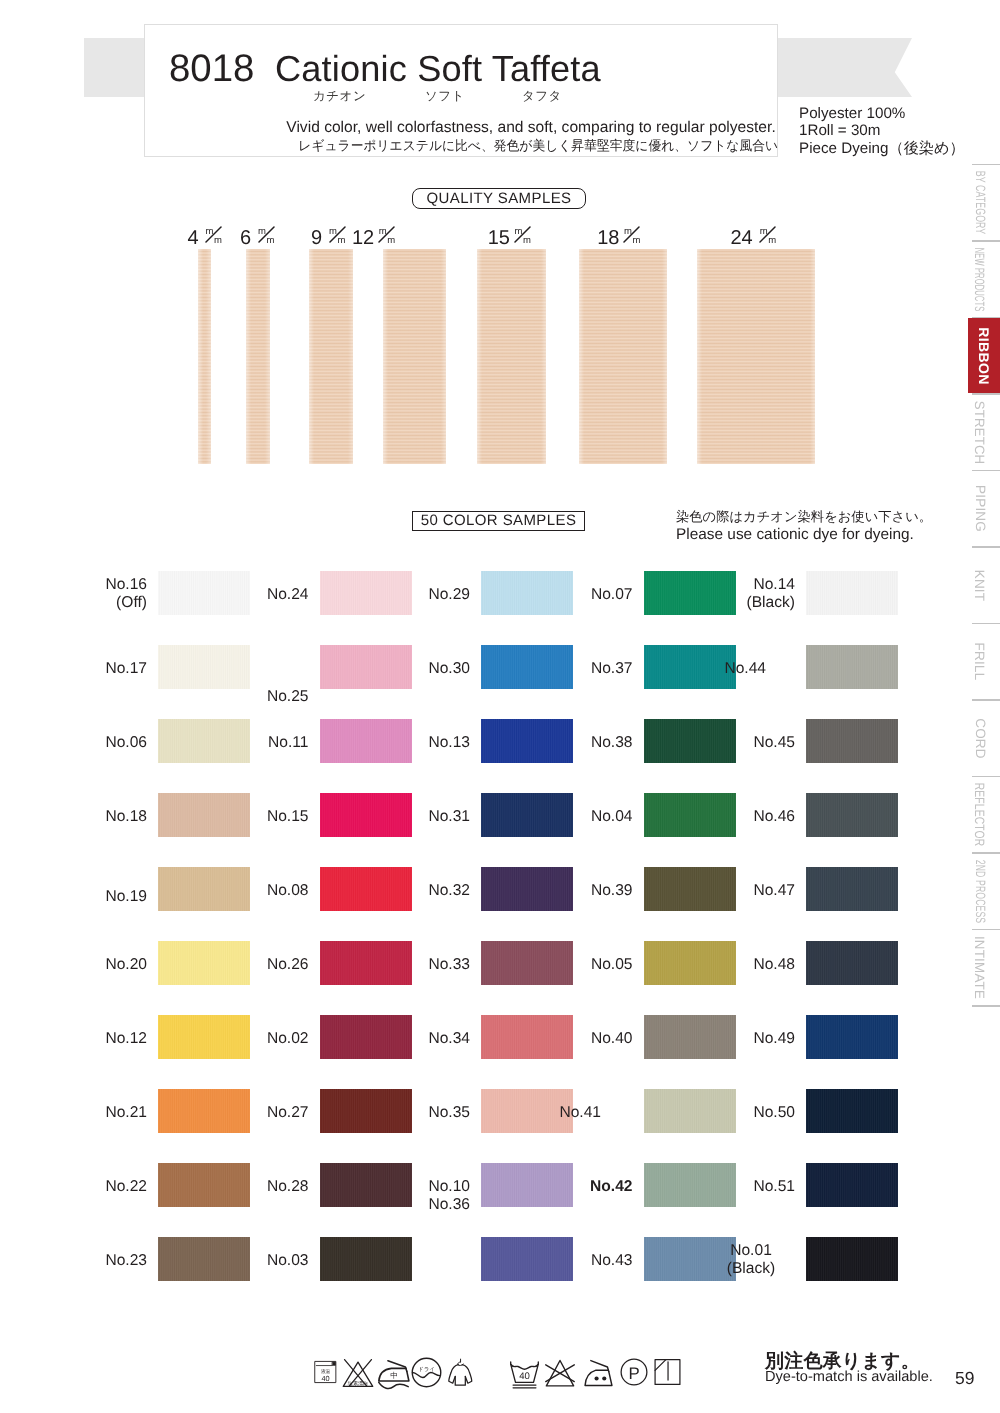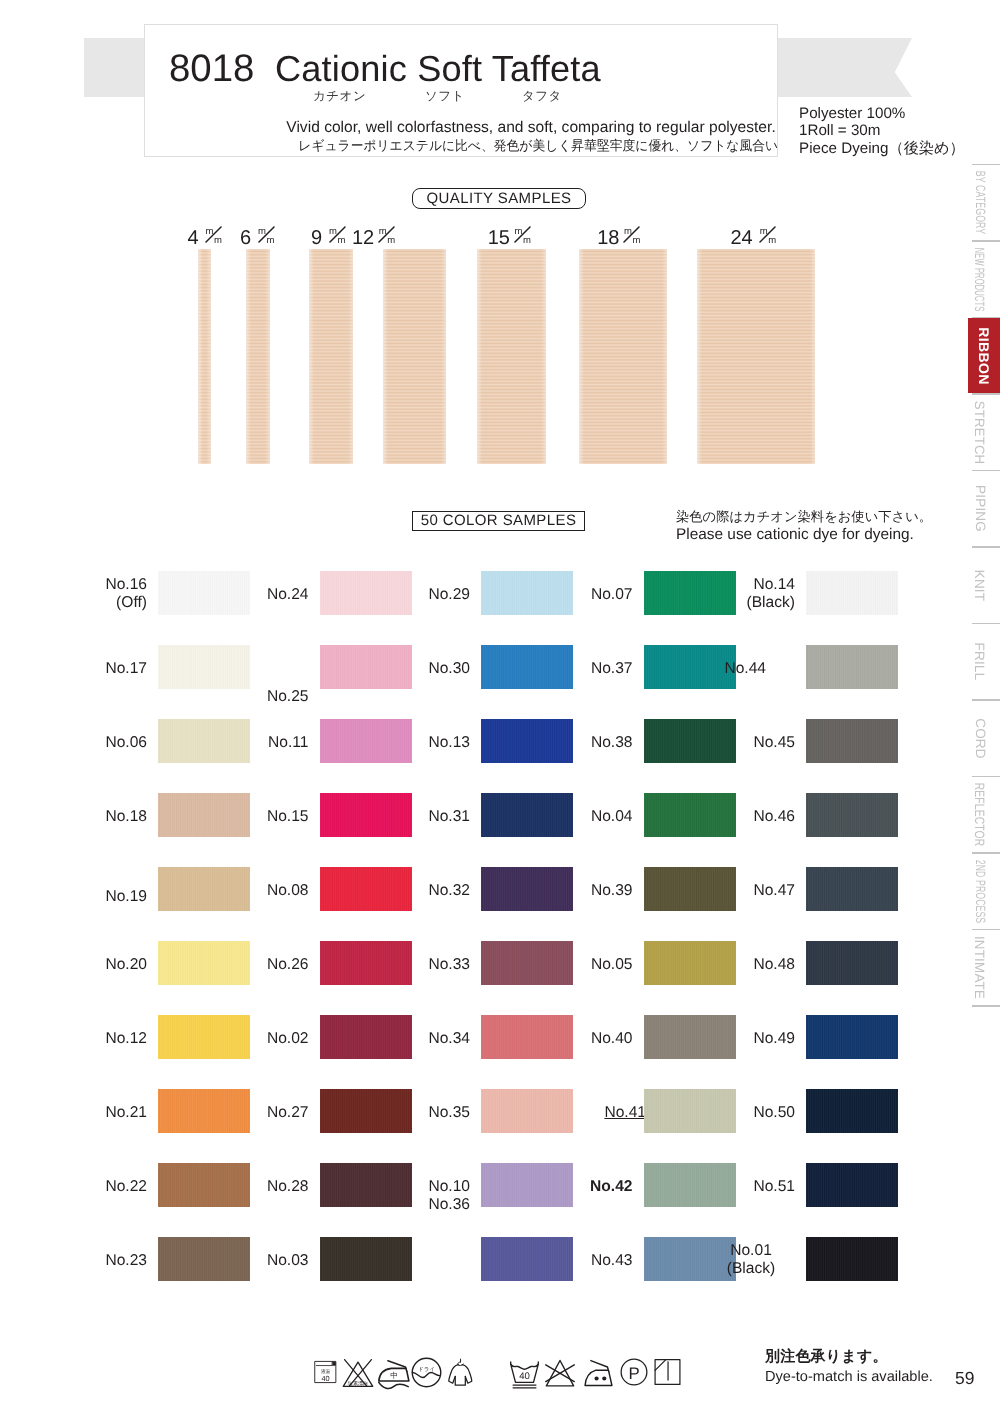--- a/index.html
+++ b/index.html
@@ -59,21 +59,21 @@
      line-height:18px;}
   .cs-sw{position:absolute;width:92px;height:44px;
      background-image:repeating-linear-gradient(to right,
         rgba(255,255,255,0.042) 0, rgba(255,255,255,0.042) 48%,
         rgba(0,0,0,0.020) 52%, rgba(0,0,0,0.020) 100%);
      background-size:1.9px 100%;}
 
   
   #care-row{left:0;top:1352px;width:1000px;height:42px;}
   .care{position:absolute;top:0;}
-  #foot-ja{left:765px;top:1348px;font-size:15px;font-weight:bold;color:#231f20;letter-spacing:.2px;}
+  #foot-ja{left:765px;top:1348px;font-size:19px;font-weight:bold;color:#231f20;letter-spacing:.2px;}
   #foot-en{left:765px;top:1369px;font-size:14.6px;color:#231f20;}
   #page-no{left:955px;top:1368px;font-size:17.5px;color:#231f20;}
 
   
   #sidebar{left:960px;top:160px;width:40px;height:860px;}
   .sb-item{position:absolute;left:0;width:40px;}
   .sb-line{position:absolute;left:11.5px;width:28.5px;height:1.5px;background:#c3c3c3;}
   .sb-txt{position:absolute;left:0;top:0;width:100%;height:100%;
      display:flex;align-items:center;justify-content:center;overflow:hidden;}
   .sb-txt span{display:block;white-space:nowrap;font-size:13.5px;
@@ -281,21 +281,21 @@
       </div>
       <div class="cs-sw" style="left: 643.5px; top: 867px; background-color: rgb(88, 82, 53);"></div>
       <div class="cs-label" style="left: 544.5px; width: 88px; top: 956px;">
         <div>No.05</div>
       </div>
       <div class="cs-sw" style="left: 643.5px; top: 941px; background-color: rgb(179, 161, 71);"></div>
       <div class="cs-label" style="left: 544.5px; width: 88px; top: 1030px;">
         <div>No.40</div>
       </div>
       <div class="cs-sw" style="left: 643.5px; top: 1015px; background-color: rgb(138, 129, 118);"></div>
-      <div class="cs-label" style="left: 558px; width: 88px; top: 1104px; text-decoration: underline;">
+      <div class="cs-label" style="left: 513px; width: 88px; top: 1104px;">
         <div>No.41</div>
       </div>
       <div class="cs-sw" style="left: 643.5px; top: 1089px; background-color: rgb(199, 200, 175);"></div>
       <div class="cs-label" style="left: 544.5px; width: 88px; top: 1178px; font-weight: bold;">
         <div>No.42</div>
       </div>
       <div class="cs-sw" style="left: 643.5px; top: 1163px; background-color: rgb(148, 170, 154);"></div>
       <div class="cs-label" style="left: 544.5px; width: 88px; top: 1252px;">
         <div>No.43</div>
       </div>

